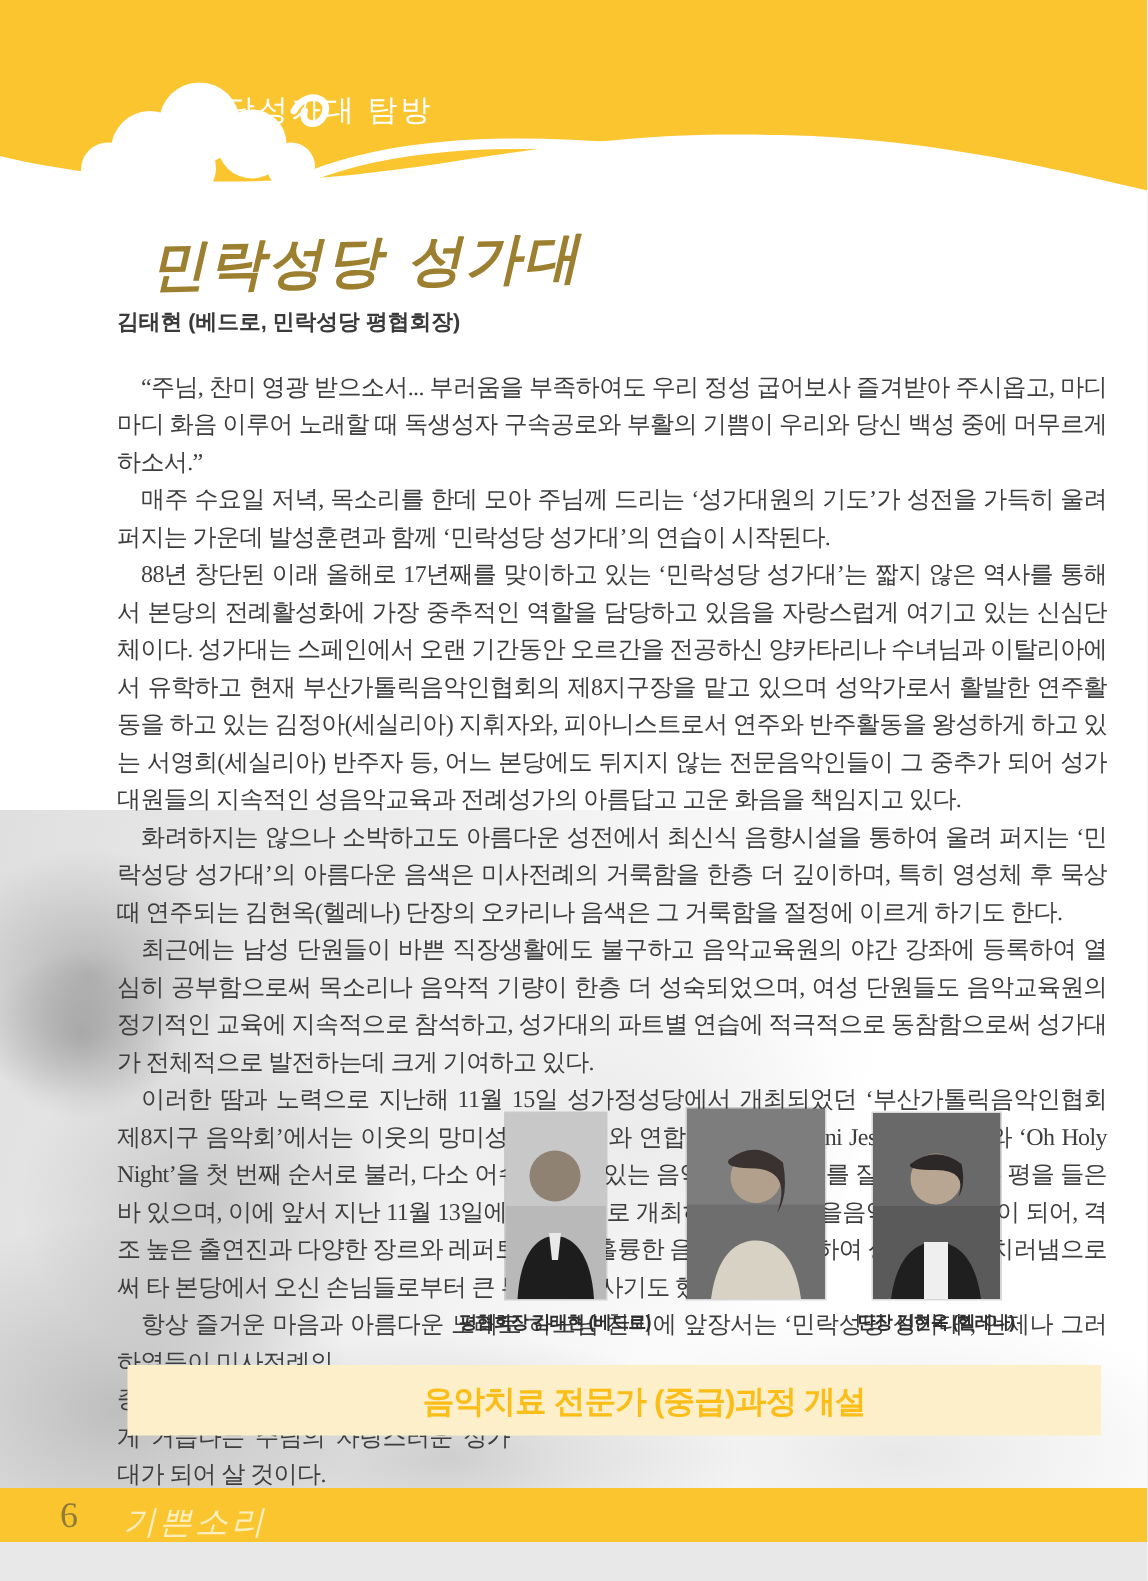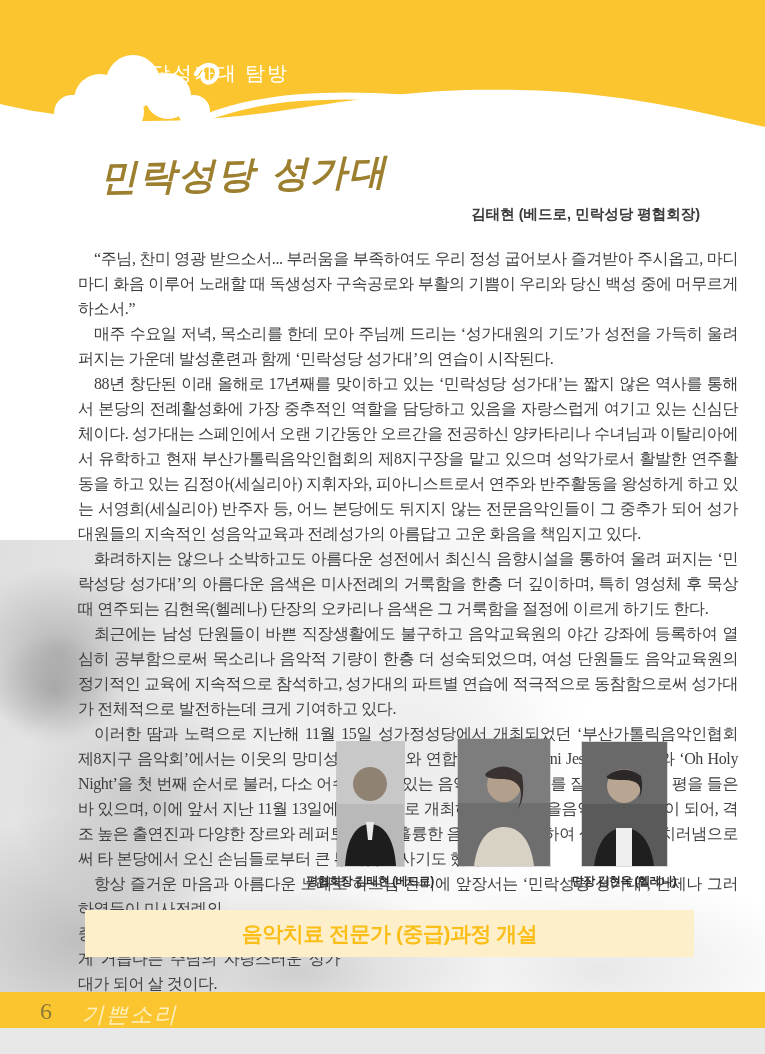--- a/index.html
+++ b/index.html
@@ -18,21 +18,21 @@
   }
   
   .article-title{
     position:absolute;left:100px;top:150px;z-index:2;
     font-family:"DejaVu Serif", serif;
     font-size:37px;font-weight:bold;font-style:italic;
     color:#9C7F2F;letter-spacing:2px;transform:rotate(-1.2deg);
   }
   .byline{
     position:absolute;left:78px;top:205px;width:622px;z-index:2;
-    text-align:right;font-family:"Liberation Sans", sans-serif;
+    font-family:"Liberation Sans", sans-serif;
     font-size:14.5px;font-weight:bold;color:#3a3a3a;
   }
   
   .body-text{
     position:absolute;left:78px;top:246px;width:660px;z-index:2;
     font-size:16px;line-height:25px;color:#3e3e3e;
     letter-spacing:-0.4px;word-break:break-all;text-align:justify;
   }
   .body-text p{margin:0;text-indent:1em;}
   .closing-rest{width:262px;}
@@ -54,21 +54,21 @@
   .photo{box-shadow:0 0 0 1px rgba(0,0,0,.15);}
   .photo svg{display:block;}
   .caption{
     margin-top:7px;white-space:nowrap;
     font-family:"Liberation Sans", sans-serif;
     font-size:12px;font-weight:bold;color:#2f2f2f;letter-spacing:-0.5px;
   }
   
   .banner{
     position:absolute;left:85px;top:910px;width:609px;height:47px;z-index:4;
-    background:#FCEFC9;display:flex;align-items:center;justify-content:center;gap:46px;
+    background:#FCEFC9;display:flex;align-items:center;justify-content:center;gap:46px;padding-left:40px;
   }
   .banner-title{
     font-family:"Liberation Sans", sans-serif;
     font-size:21px;font-weight:bold;color:#FBBE18;letter-spacing:-0.5px;
   }
   .banner-date{
     font-family:"Liberation Sans", sans-serif;
     font-size:18px;font-weight:bold;color:#3a3a3a;letter-spacing:-0.5px;
   }
   

